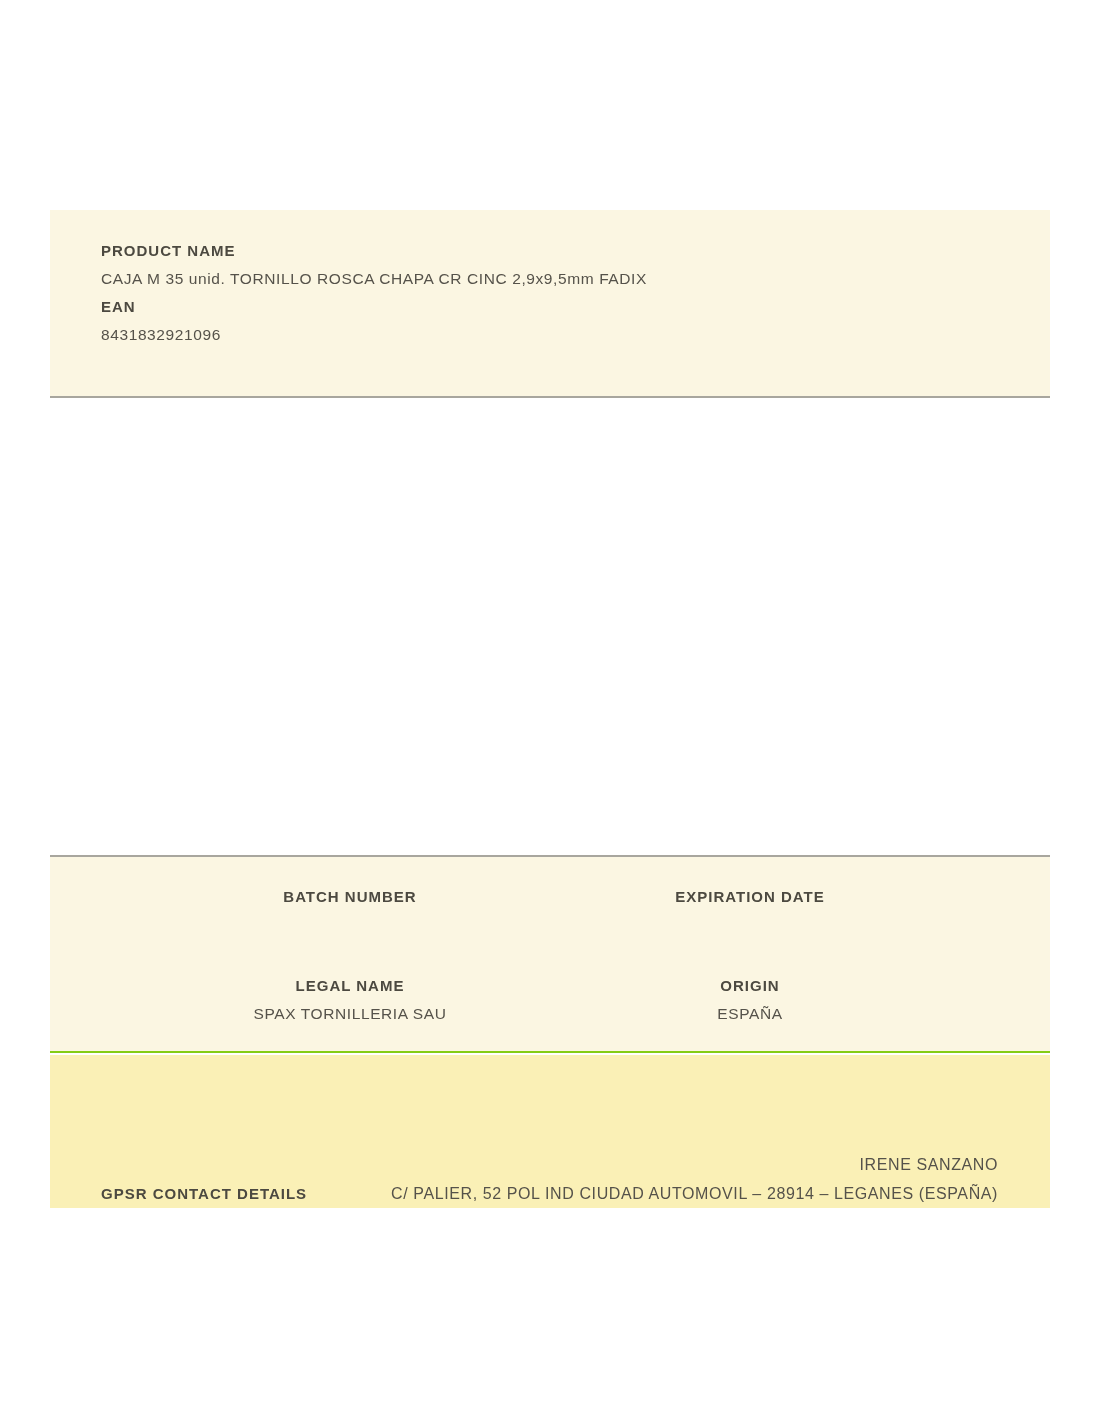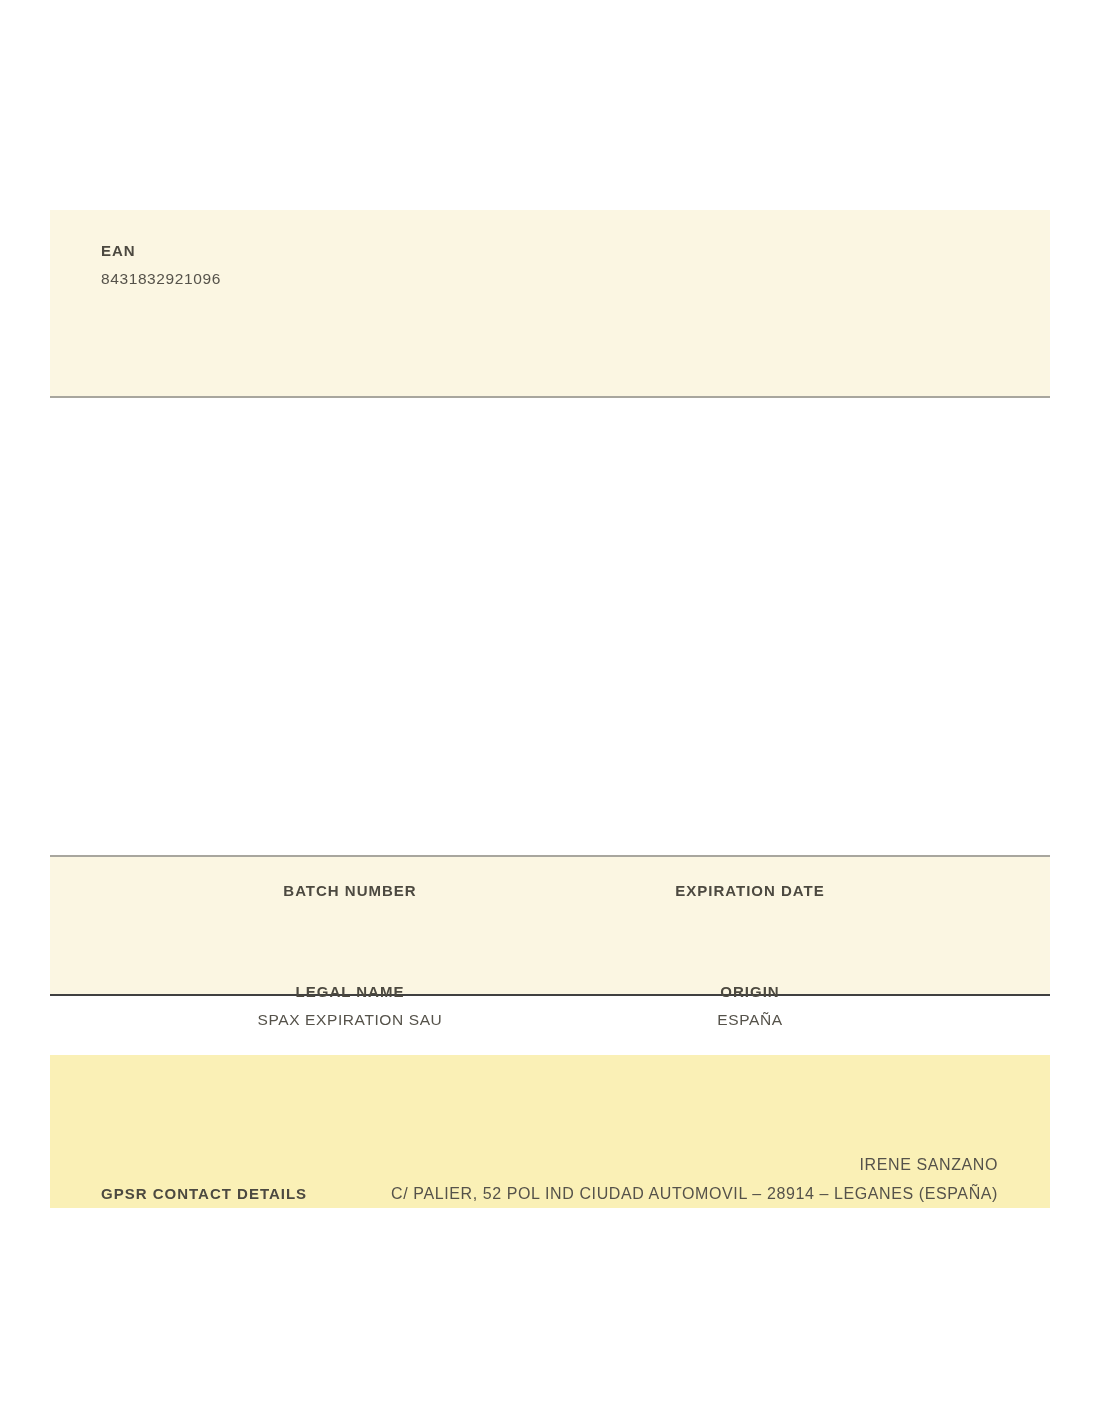--- a/index.html
+++ b/index.html
@@ -18,25 +18,25 @@
   }
   .box-product {
     top: 210px;
     height: 188px;
     background: #fbf6e2;
     border-bottom: 2px solid #a8a69e;
     padding: 27px 50px 0 51px;
   }
   .box-batch {
     top: 855px;
-    height: 141px;
+    height: 198px;
     background: #fbf6e2;
     border-top: 2px solid #a8a69e;
-    border-bottom: 2px solid #404040;
-    padding-top: 20px;
+    border-bottom: 2px solid #84cc16;
+    padding-top: 26px;
   }
   .box-gpsr {
     top: 1055px;
     height: 153px;
     background: #faf0b6;
     padding: 36px 52px 0 51px;
     display: flex;
     align-items: flex-end;
   }
   .field-label {
@@ -56,21 +56,21 @@
   .field-group + .field-group {
   }
   .grid-2col {
     width: 800px;
     margin: 0 auto;
     display: grid;
     grid-template-columns: 400px 400px;
     text-align: center;
   }
   .grid-2col + .grid-2col {
-    margin-top: 45px;
+    margin-top: 33px;
   }
   .gpsr-left {
     flex: 0 0 auto;
     white-space: nowrap;
   }
   .gpsr-right {
     flex: 1 1 auto;
     text-align: right;
   }
   .gpsr-line {
@@ -78,40 +78,44 @@
     letter-spacing: 0.6px;
     line-height: 29px;
     color: #55524a;
   }
 </style>
 </head>
 <body>
 
 <section class="box box-product">
   <div class="field-group">
+    <div class="field-label">PRODUCT NAME</div>
+    <div class="field-value">CAJA M 35 unid. TORNILLO ROSCA CHAPA CR CINC 2,9x9,5mm FADIX</div>
+  </div>
+  <div class="field-group">
     <div class="field-label">EAN</div>
     <div class="field-value">8431832921096</div>
   </div>
 </section>
 
 <section class="box box-batch">
   <div class="grid-2col">
     <div>
       <div class="field-label">BATCH NUMBER</div>
       <div class="field-value"></div>
     </div>
     <div>
       <div class="field-label">EXPIRATION DATE</div>
       <div class="field-value"></div>
     </div>
   </div>
   <div class="grid-2col">
     <div>
       <div class="field-label">LEGAL NAME</div>
-      <div class="field-value">SPAX EXPIRATION SAU</div>
+      <div class="field-value">SPAX TORNILLERIA SAU</div>
     </div>
     <div>
       <div class="field-label">ORIGIN</div>
       <div class="field-value">ESPAÑA</div>
     </div>
   </div>
 </section>
 
 <section class="box box-gpsr">
   <div class="gpsr-left">

